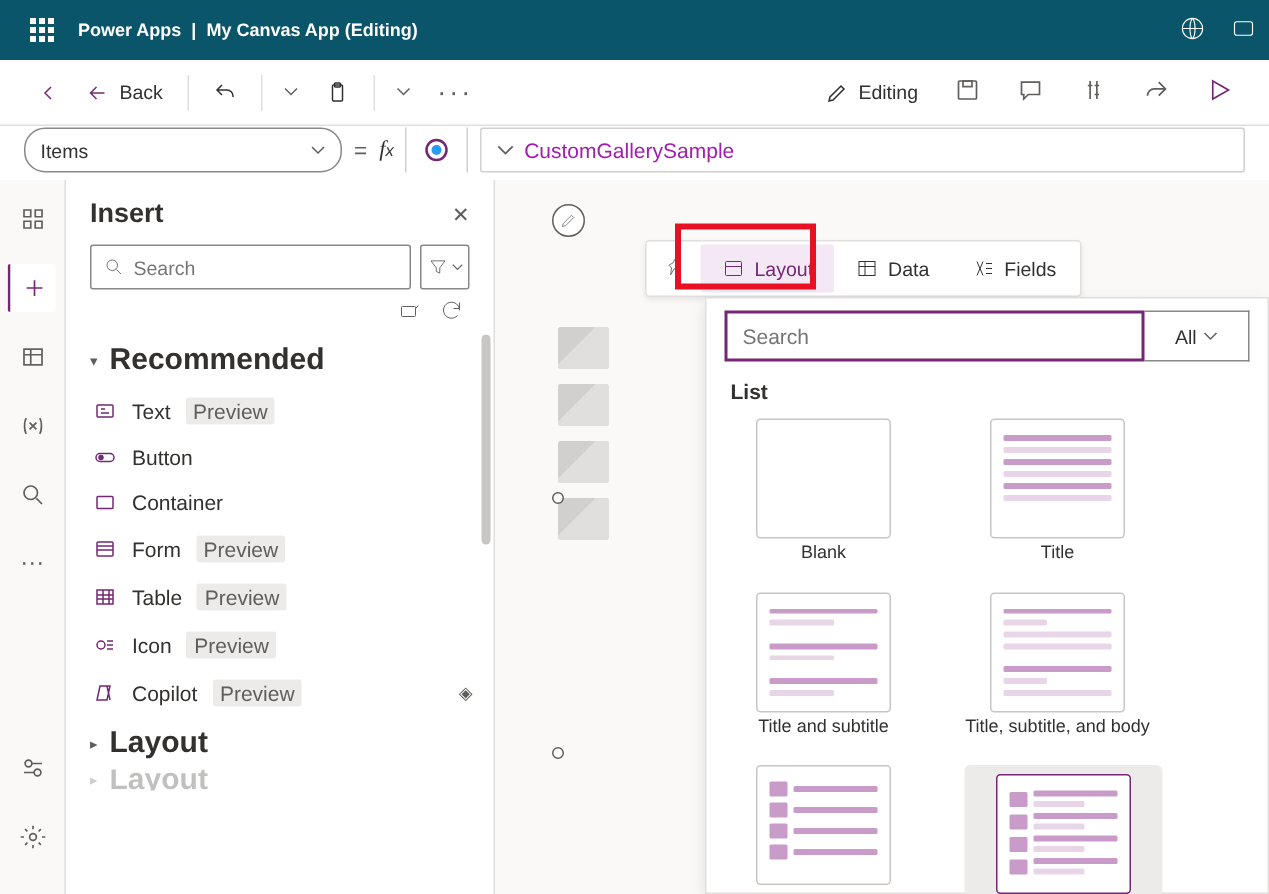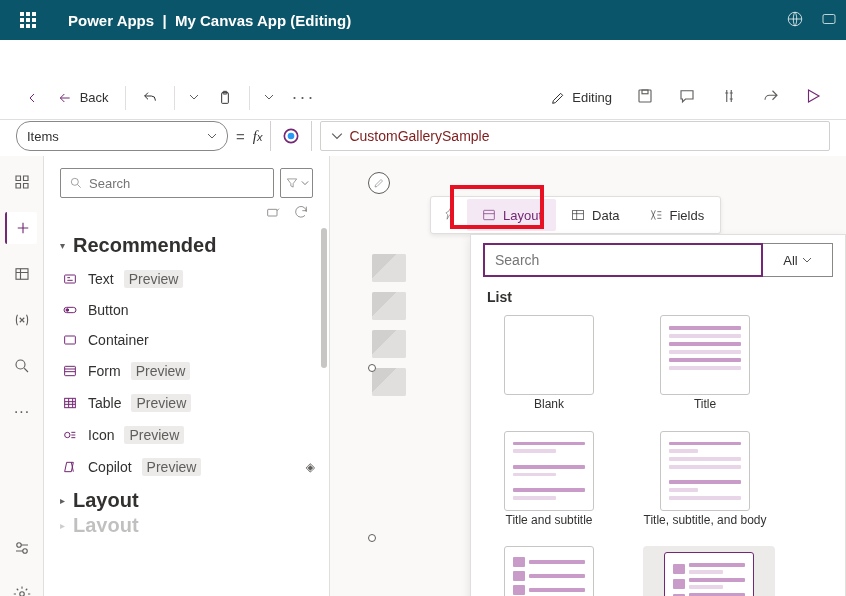--- a/index.html
+++ b/index.html
@@ -2,42 +2,42 @@
 <html><head>
   <meta charset="utf-8">
   <style>
     * { box-sizing: border-box; margin: 0; padding: 0; font-family: "Segoe UI", sans-serif; }
     body { width: 846px; height: 596px; overflow: hidden; background: #fff; font-size: 13px; color: #323130; }
     
     
     .header { background: #0b556a; color: #fff; height: 40px; display: flex; align-items: center; padding: 0 8px; }
     .waffle { width: 40px; display: flex; align-items: center; justify-content: center; }
     .waffle svg { width: 16px; height: 16px; fill: #fff; }
-    .header-title { font-size: 15px; font-weight: 600; margin-left: 20px; }
+    .header-title { font-size: 12px; font-weight: 600; margin-left: 4px; }
     .header-right { margin-left: auto; display: flex; gap: 16px; }
     .header-right svg { width: 18px; height: 18px; stroke: #fff; fill: none; }
 
     
-    .cmdbar { height: 44px; border-bottom: 1px solid #e1dfdd; display: flex; align-items: center; padding: 0 16px; gap: 4px; margin-top: 36px; }
+    .cmdbar { height: 44px; border-bottom: 1px solid #e1dfdd; display: flex; align-items: center; padding: 0 16px; gap: 4px; }
     .cmd-btn { display: flex; align-items: center; gap: 6px; padding: 4px 8px; cursor: pointer; color: #323130; }
     .cmd-btn svg { width: 16px; height: 16px; stroke: currentColor; fill: none; stroke-width: 1.5; }
     .cmd-divider { width:1px; height:24px; background:#e1dfdd; margin:0 4px; }
     .cmd-chevron { padding: 4px 6px; cursor: pointer; }
     .cmd-right { margin-left: auto; display:flex; align-items:center; gap: 8px; }
     .cmd-icon { padding: 6px 8px; cursor: pointer; }
     .cmd-icon svg { width:18px; height:18px; stroke:#605e5c; fill:none; stroke-width:1.5; }
     .cmd-play svg { stroke:#742774; }
     
     
     .formula { height: 36px; display: flex; align-items: center; padding: 4px 16px 8px; gap: 8px; }
     .prop-select { width: 212px; height: 30px; border: 1px solid #8a8886; border-radius: 14px; display:flex; align-items:center; padding: 0 10px; justify-content:space-between; cursor:pointer; }
     .eq { font-size: 15px; color:#605e5c; }
     .fx { font-style: italic; font-family: serif; font-size: 15px; color:#323130; cursor:pointer; }
     .copilot-swirl { width:24px; height:24px; display:flex; align-items:center; justify-content:center; cursor:pointer; }
-    .formula-input { flex:1; height: 30px; border:1px solid #d2d0ce; border-radius:2px; padding:0 10px; font-family: Consolas, monospace; font-size:14px; color:#7f1d1d; display:flex; align-items:center; }
+    .formula-input { flex:1; height: 30px; border:1px solid #d2d0ce; border-radius:2px; padding:0 10px; font-family: Consolas, monospace; font-size:14px; color:#a21caf; display:flex; align-items:center; }
     .formula-sep { border-left:1px solid #d2d0ce; height:30px; }
 
     
     .main { display:flex; height: calc(596px - 40px - 44px - 36px); }
     
     
     .rail { width: 44px; border-right:1px solid #e1dfdd; display:flex; flex-direction:column; align-items:center; padding-top:10px; gap: 14px; background:#faf9f8; }
     .rail-btn { width:32px; height:32px; display:flex; align-items:center; justify-content:center; cursor:pointer; border-radius:2px; }
     .rail-btn.active { border-left: 2px solid #742774; background:#fff; margin-left:-2px; padding-left:2px; }
     .rail-btn svg { width:18px; height:18px; stroke:#605e5c; fill:none; stroke-width:1.5; }
@@ -262,20 +262,24 @@
     <div class="rail-btn">
         <svg viewBox="0 0 24 24">
           <circle cx="12" cy="12" r="3"></circle>
           <path d="M12 2v3M12 19v3M4 12H1M23 12h-3M5 5l2 2M17 17l2 2M5 19l2-2M17 7l2-2"></path>
         </svg>
       </div>
     <div style="height:8px"></div>
   </div>
 
   <div class="panel">
+    <div class="panel-head">
+      <span class="panel-title">Insert</span>
+      <span class="close-x">✕</span>
+    </div>
     <div class="search-row">
       <div class="search-box">
         <svg viewBox="0 0 24 24">
             <circle cx="10" cy="10" r="6"></circle>
             <path d="M15 15l5 5"></path>
           </svg>
         <input placeholder="Search" style="">
       </div>
       <div class="filter-btn">
         <svg width="14" height="14" viewBox="0 0 24 24" stroke="#605e5c" fill="none">

